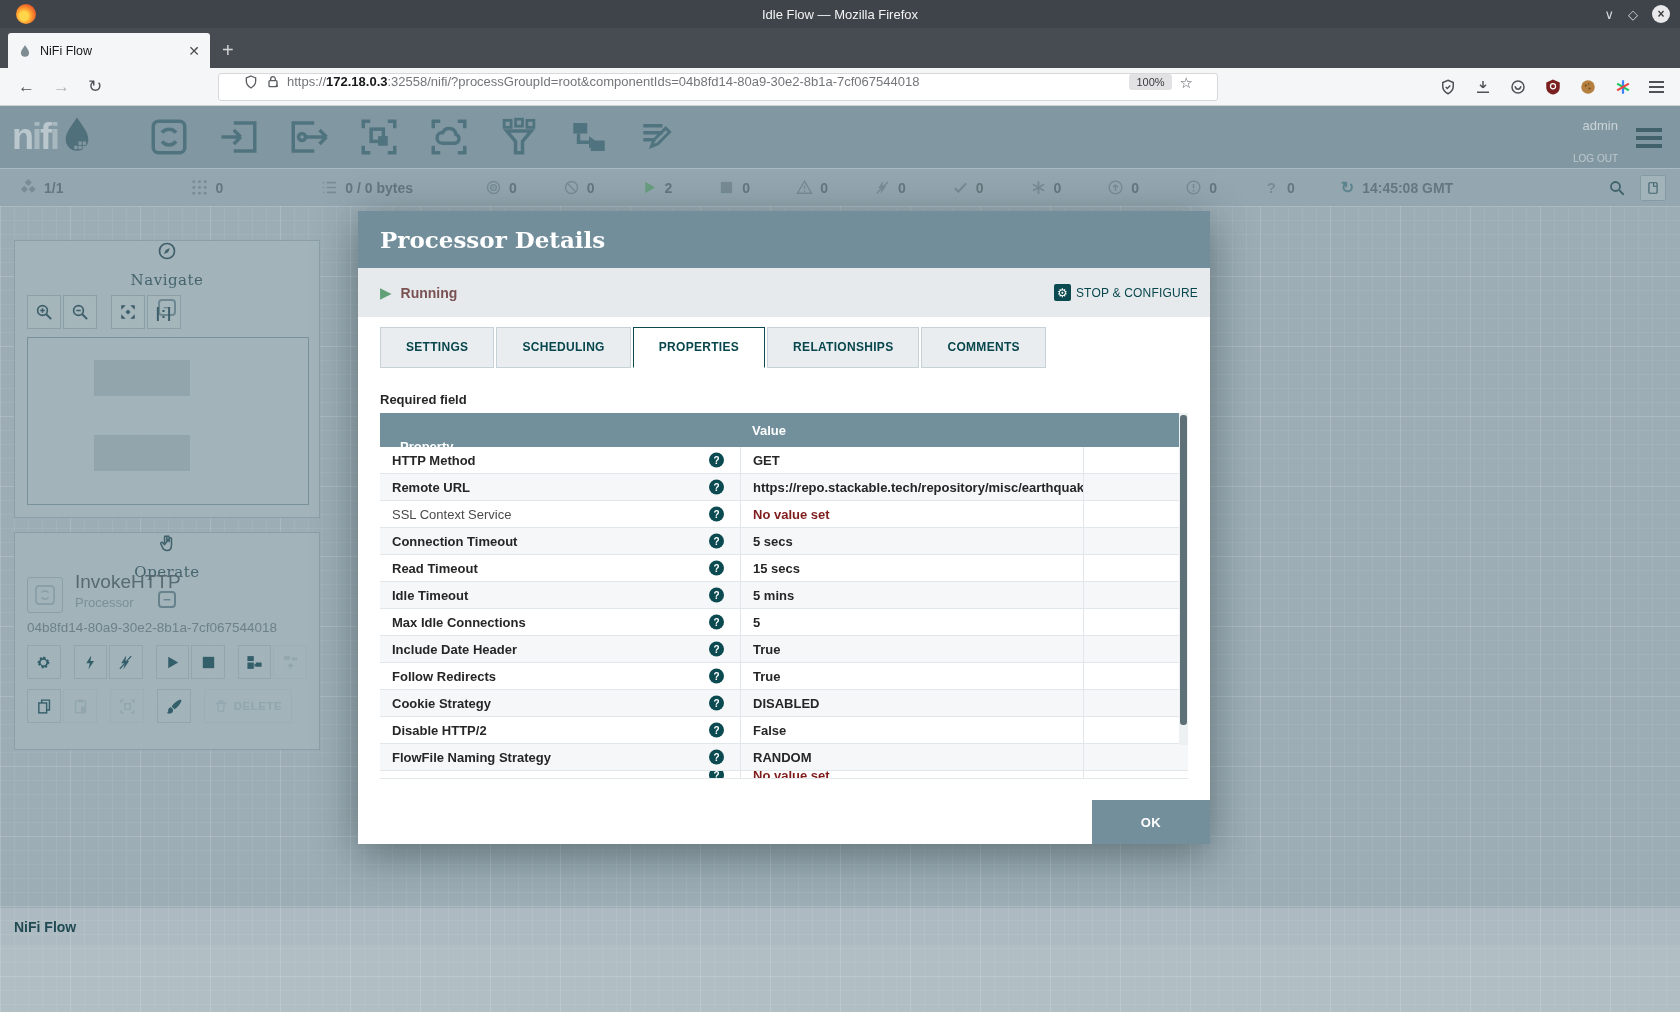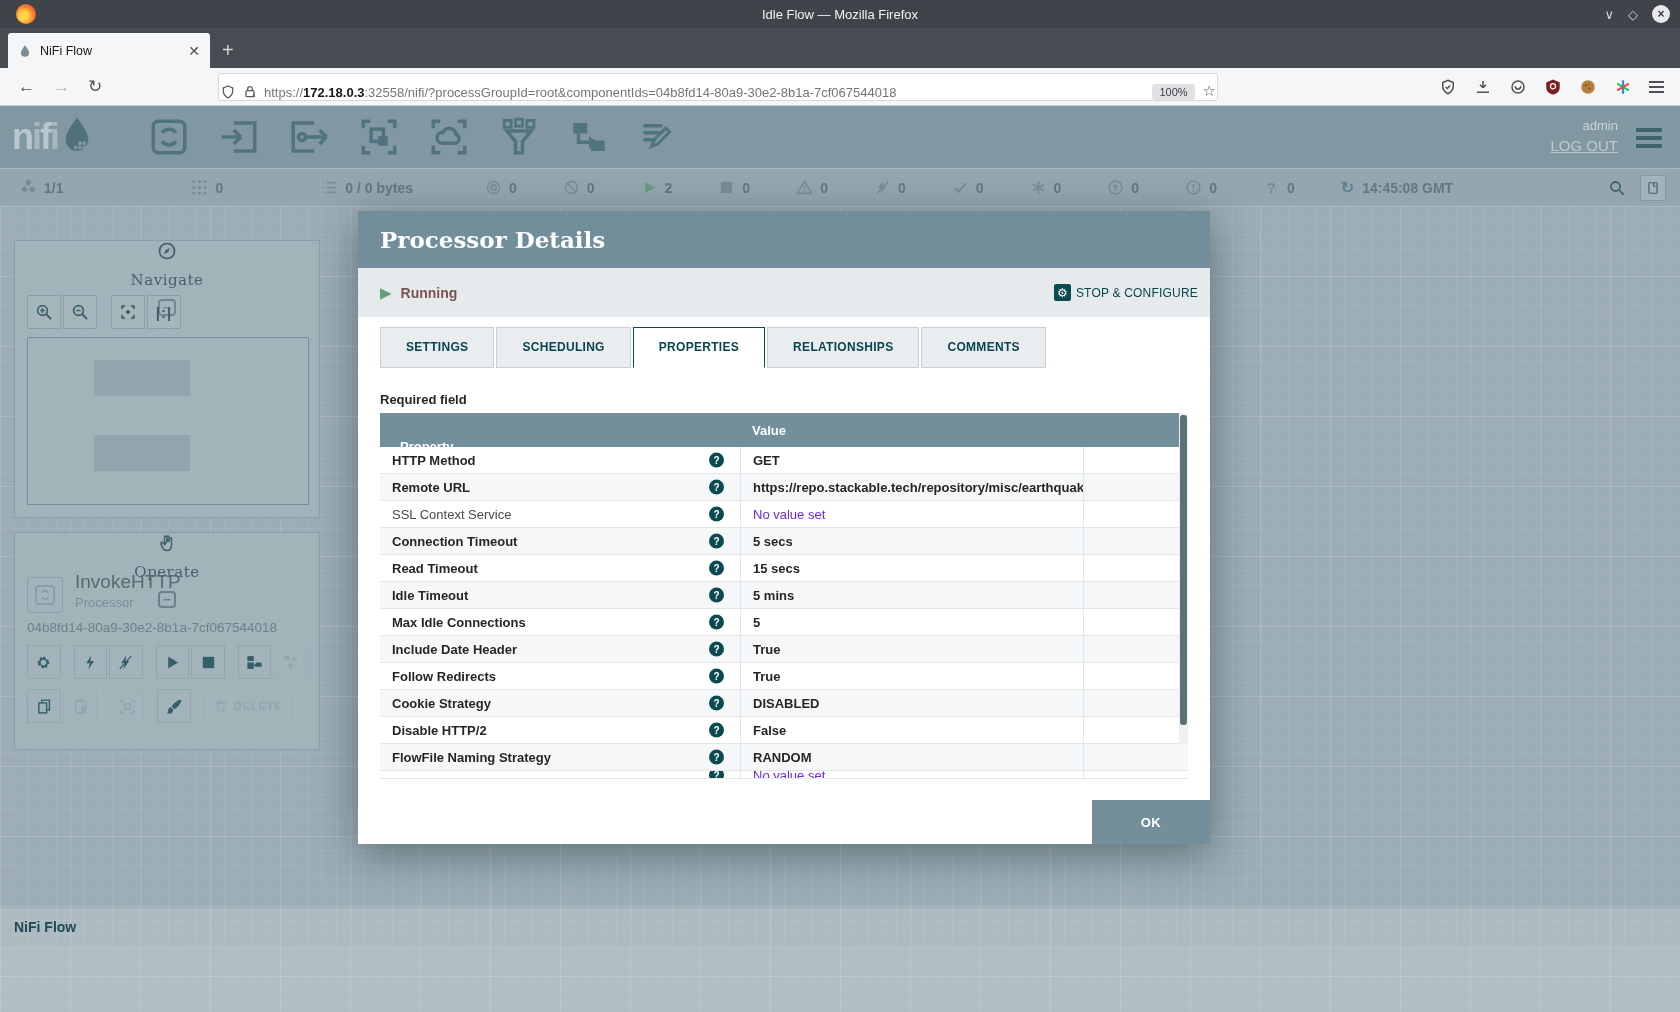--- a/index.html
+++ b/index.html
@@ -23,42 +23,42 @@
   .tab-title { font-size:12.5px; color:#18181a; flex:1; white-space:nowrap; overflow:hidden; }
   .tab-close { color:#4d4d50; font-size:14px; }
   .tab-fav { width:14px; height:14px; color:#7d8c92; }
   .newtab { position:absolute; left:222px; top:10px; color:#d3d4d6; font-size:20px; line-height:24px; }
 
   .navbar { position:absolute; left:0; top:68px; width:1680px; height:38px; background:#f5f6f7;
     border-bottom:1px solid #d0d0d2; display:flex; align-items:center; }
   .nav-ico { color:#4f5154; font-size:17px; margin-left:18px; }
   .nav-ico.dis { color:#b4b5b8; }
   .urlbar { position:absolute; left:218px; top:5px; width:1000px; height:28px; background:#ffffff;
-    border:1px solid #d8d8da; border-radius:3px; display:flex; align-items:flex-end; padding:0 1px; }
+    border:1px solid #d8d8da; border-radius:3px; display:flex; align-items:flex-start; padding:0 24px; }
   .urlbar .sec { width:16px; height:16px; color:#5a5c60; margin-right:6px; }
   .url-text { font-size:13px; color:#73757a; white-space:nowrap; overflow:hidden; flex:1; }
   .url-text b { color:#17181a; font-weight:700; }
   .zoom-chip { background:#e2e2e5; border-radius:3px; font-size:11px; color:#3a3b3e; padding:2px 7px; margin:0 8px; }
   .star { color:#55575b; font-size:15px; }
   .ext-icons { position:absolute; right:16px; top:0; height:38px; display:flex; align-items:center; gap:17px; }
   .ext-icons .ei { width:18px; height:18px; color:#4f5154; }
   .hamb { display:flex; flex-direction:column; gap:3px; }
   .hamb i { display:block; width:15px; height:2px; background:#4f5154; }
 
   
   .nifi-header { position:absolute; left:0; top:106px; width:1680px; height:62px; background:#8aa0aa; }
   .nifi-logo { position:absolute; left:12px; top:10px; display:flex; align-items:flex-start; }
   .nifi-logo .word { font-size:36px; font-weight:bold; letter-spacing:-2px; color:#dfe7ea; opacity:.75; line-height:42px; }
   .nifi-logo .word span { color:#c2d0d6; }
   .nifi-drop { width:34px; height:40px; color:#3c626e; opacity:.7; margin-left:2px; }
   .nifi-tools { position:absolute; left:148px; top:10px; display:flex; gap:28px; }
   .nifi-tools .tool { width:42px; height:42px; color:#3f6a77; opacity:.72; }
   .nifi-user { position:absolute; right:62px; top:12px; text-align:right; }
   .nifi-user .uname { color:#e3eaee; font-size:13px; opacity:.9; }
-  .nifi-user .logout { color:#d6e0e4; font-size:15px; text-decoration:underline; opacity:.85; margin-top:4px; }
+  .nifi-user .logout { color:#d6e0e4; font-size:10px; opacity:.85; margin-top:20px; }
   .nifi-menu { position:absolute; right:18px; top:22px; display:flex; flex-direction:column; gap:4px; }
   .nifi-menu i { width:26px; height:4px; background:#30555f; opacity:.8; }
 
   
   .statusbar { position:absolute; left:0; top:168px; width:1680px; height:38px; background:#9fb2ba;
     border-top:1px solid rgba(255,255,255,.25); display:flex; align-items:center; }
   .sb-item { display:flex; align-items:center; gap:7px; color:#6a7c83; font-size:14px; font-weight:bold; }
   .sb-item .si { width:17px; height:17px; color:#7e949c; display:flex; align-items:center; justify-content:center; font-size:15px; }
   .sb-item.running .si { color:#6fa884; }
   .sb-time { display:flex; align-items:center; gap:8px; color:#6a7c83; font-size:14px; font-weight:bold; }
@@ -150,21 +150,21 @@
   .prow { display:flex; height:27px; border-bottom:1px solid #e0e6e9; background:#ffffff; }
   .prow:nth-child(even) { background:#f5f7f8; }
   .prow.clipped { height:8px; border-bottom:none; overflow:hidden; }
   .pcell { display:flex; align-items:center; font-size:13px; height:100%; }
   .pname { width:360px; padding:0 10px 0 12px; color:#4a4a4a; position:relative; }
   .pname.req { font-weight:bold; color:#262626; }
   .help-ico { position:absolute; right:16px; top:50%; transform:translateY(-50%); width:15px; height:15px; border-radius:50%;
     background:#0b4a50; color:#ffffff; font-size:10px; font-weight:bold; display:flex; align-items:center; justify-content:center; }
   .pval { width:343px; padding-left:12px; border-left:1px solid #e0e6e9; font-weight:bold; color:#262626;
     white-space:nowrap; overflow:hidden; }
-  .pval.unset { font-weight:normal; color:#6d28d9; }
+  .pval.unset { font-weight:bold; color:#7f1d1d; }
   .pextra { flex:1; border-left:1px solid #e0e6e9; }
   .pscroll { position:absolute; right:0; top:0; width:9px; height:332px; background:#eef1f2; }
   .pscroll .thumb { position:absolute; left:1px; top:2px; width:7px; height:310px; background:#5d7077; border-radius:3px; }
 
   .ok-btn { position:absolute; right:0; bottom:0; width:118px; height:44px; background:#748F9C; color:#ffffff;
     font-size:13px; font-weight:bold; display:flex; align-items:center; justify-content:center; letter-spacing:.5px; }
 </style>
 </head>
 <body>
 

